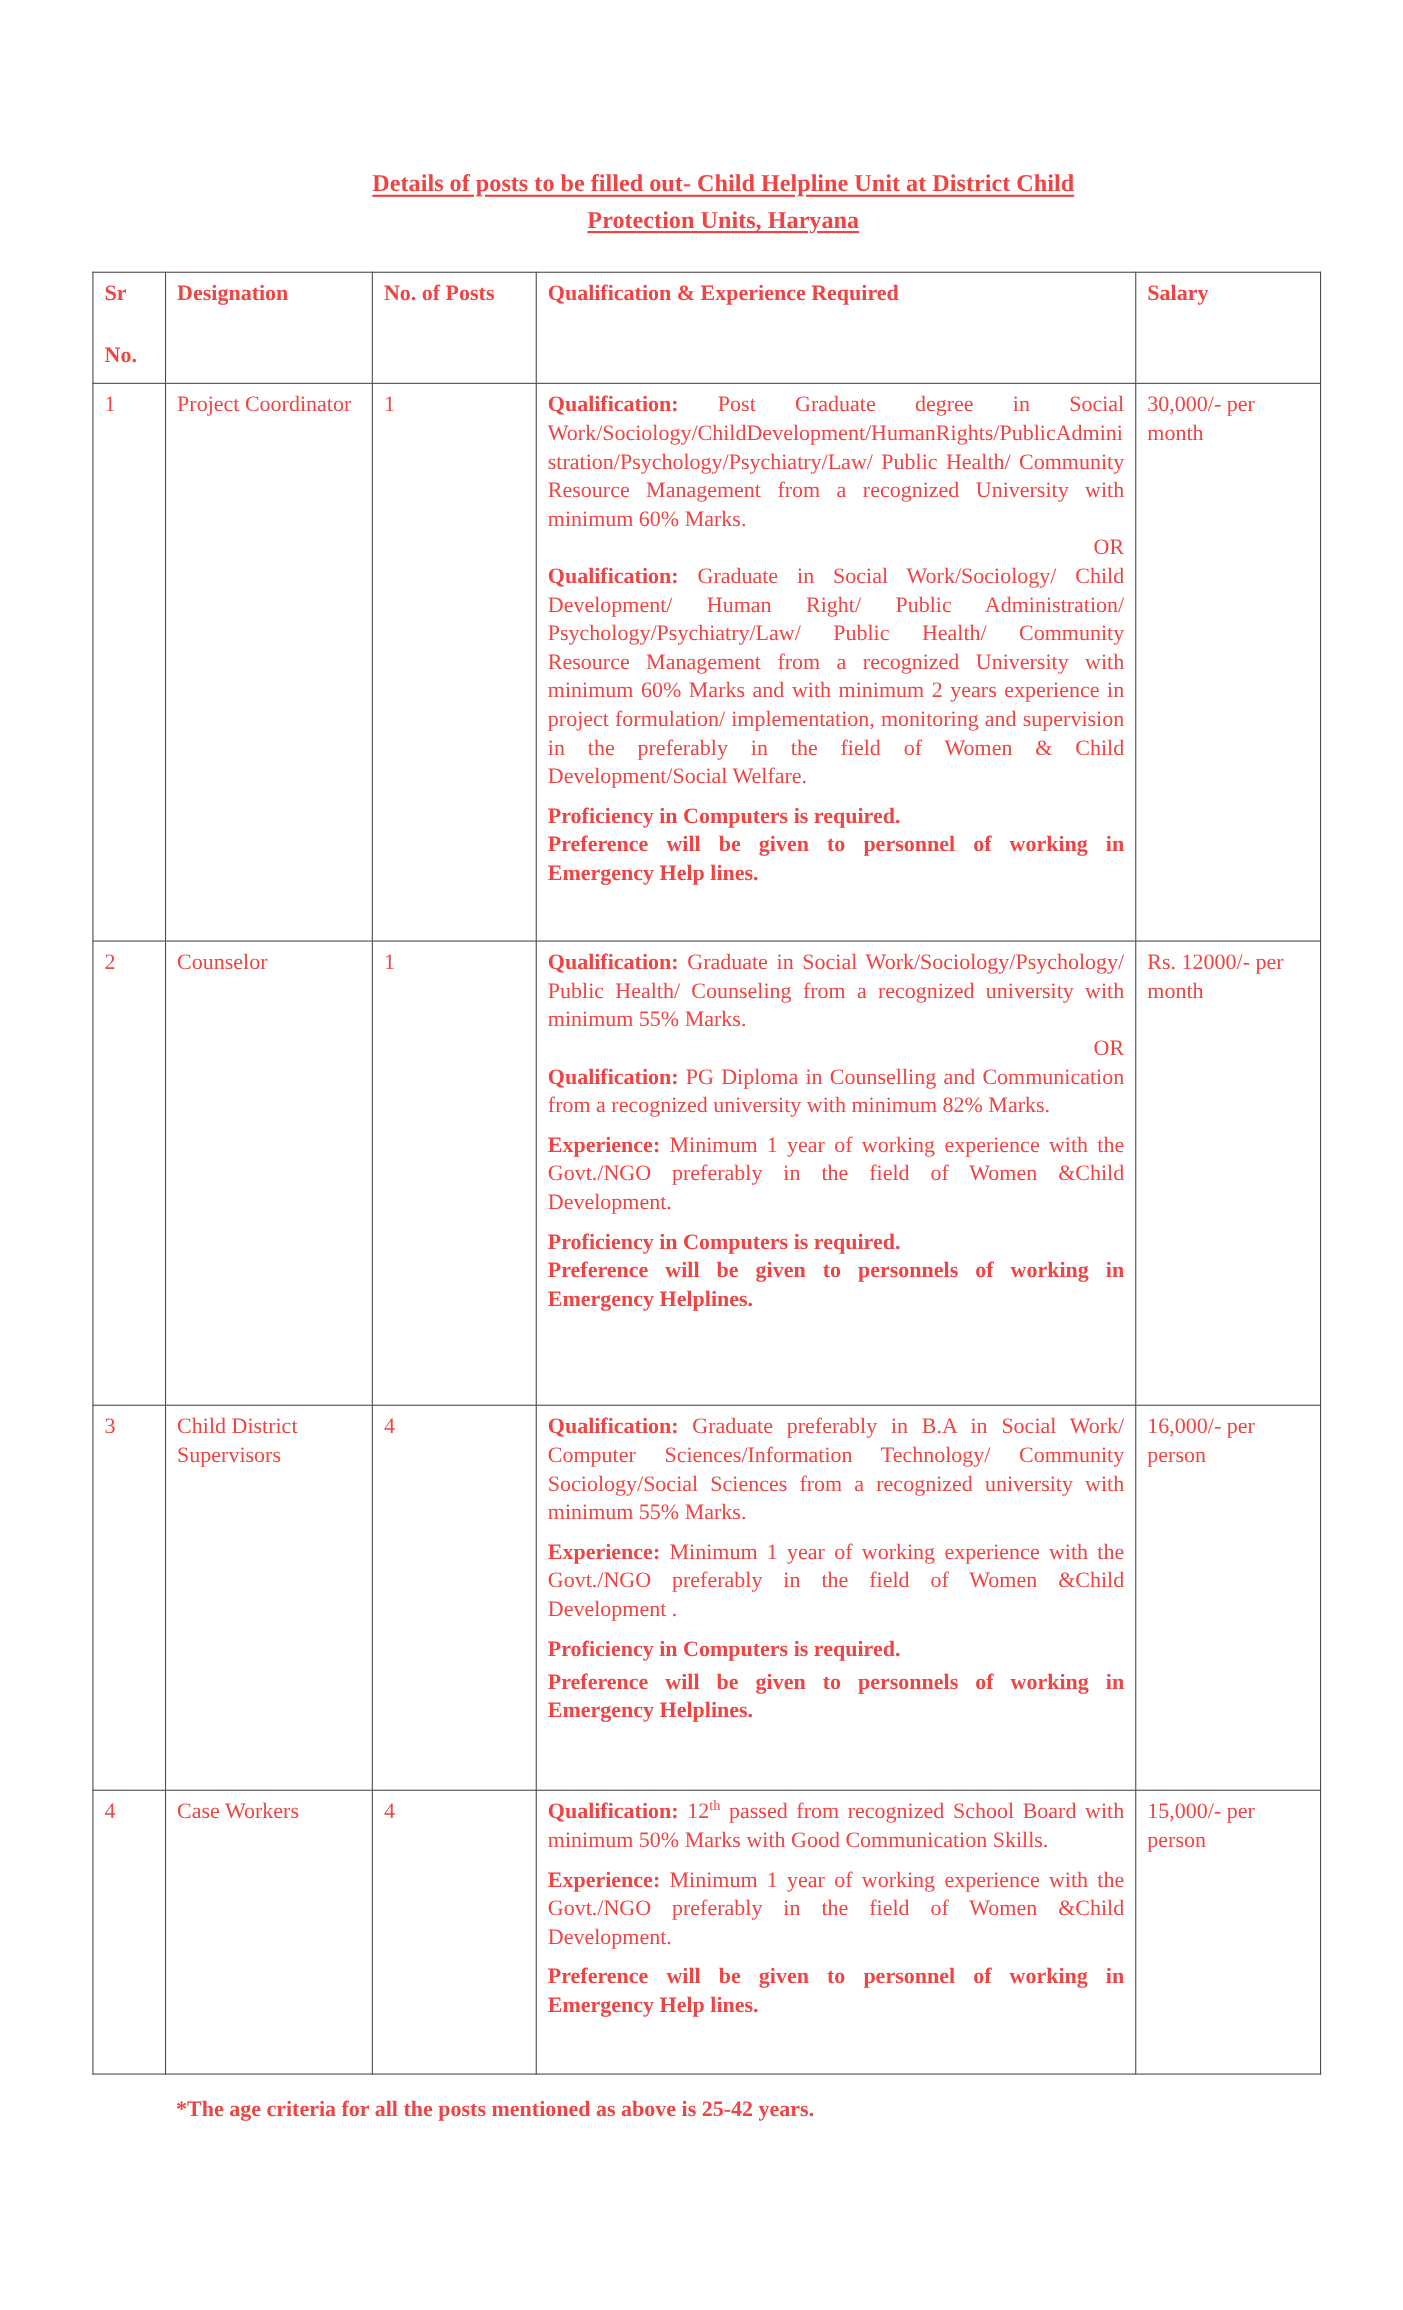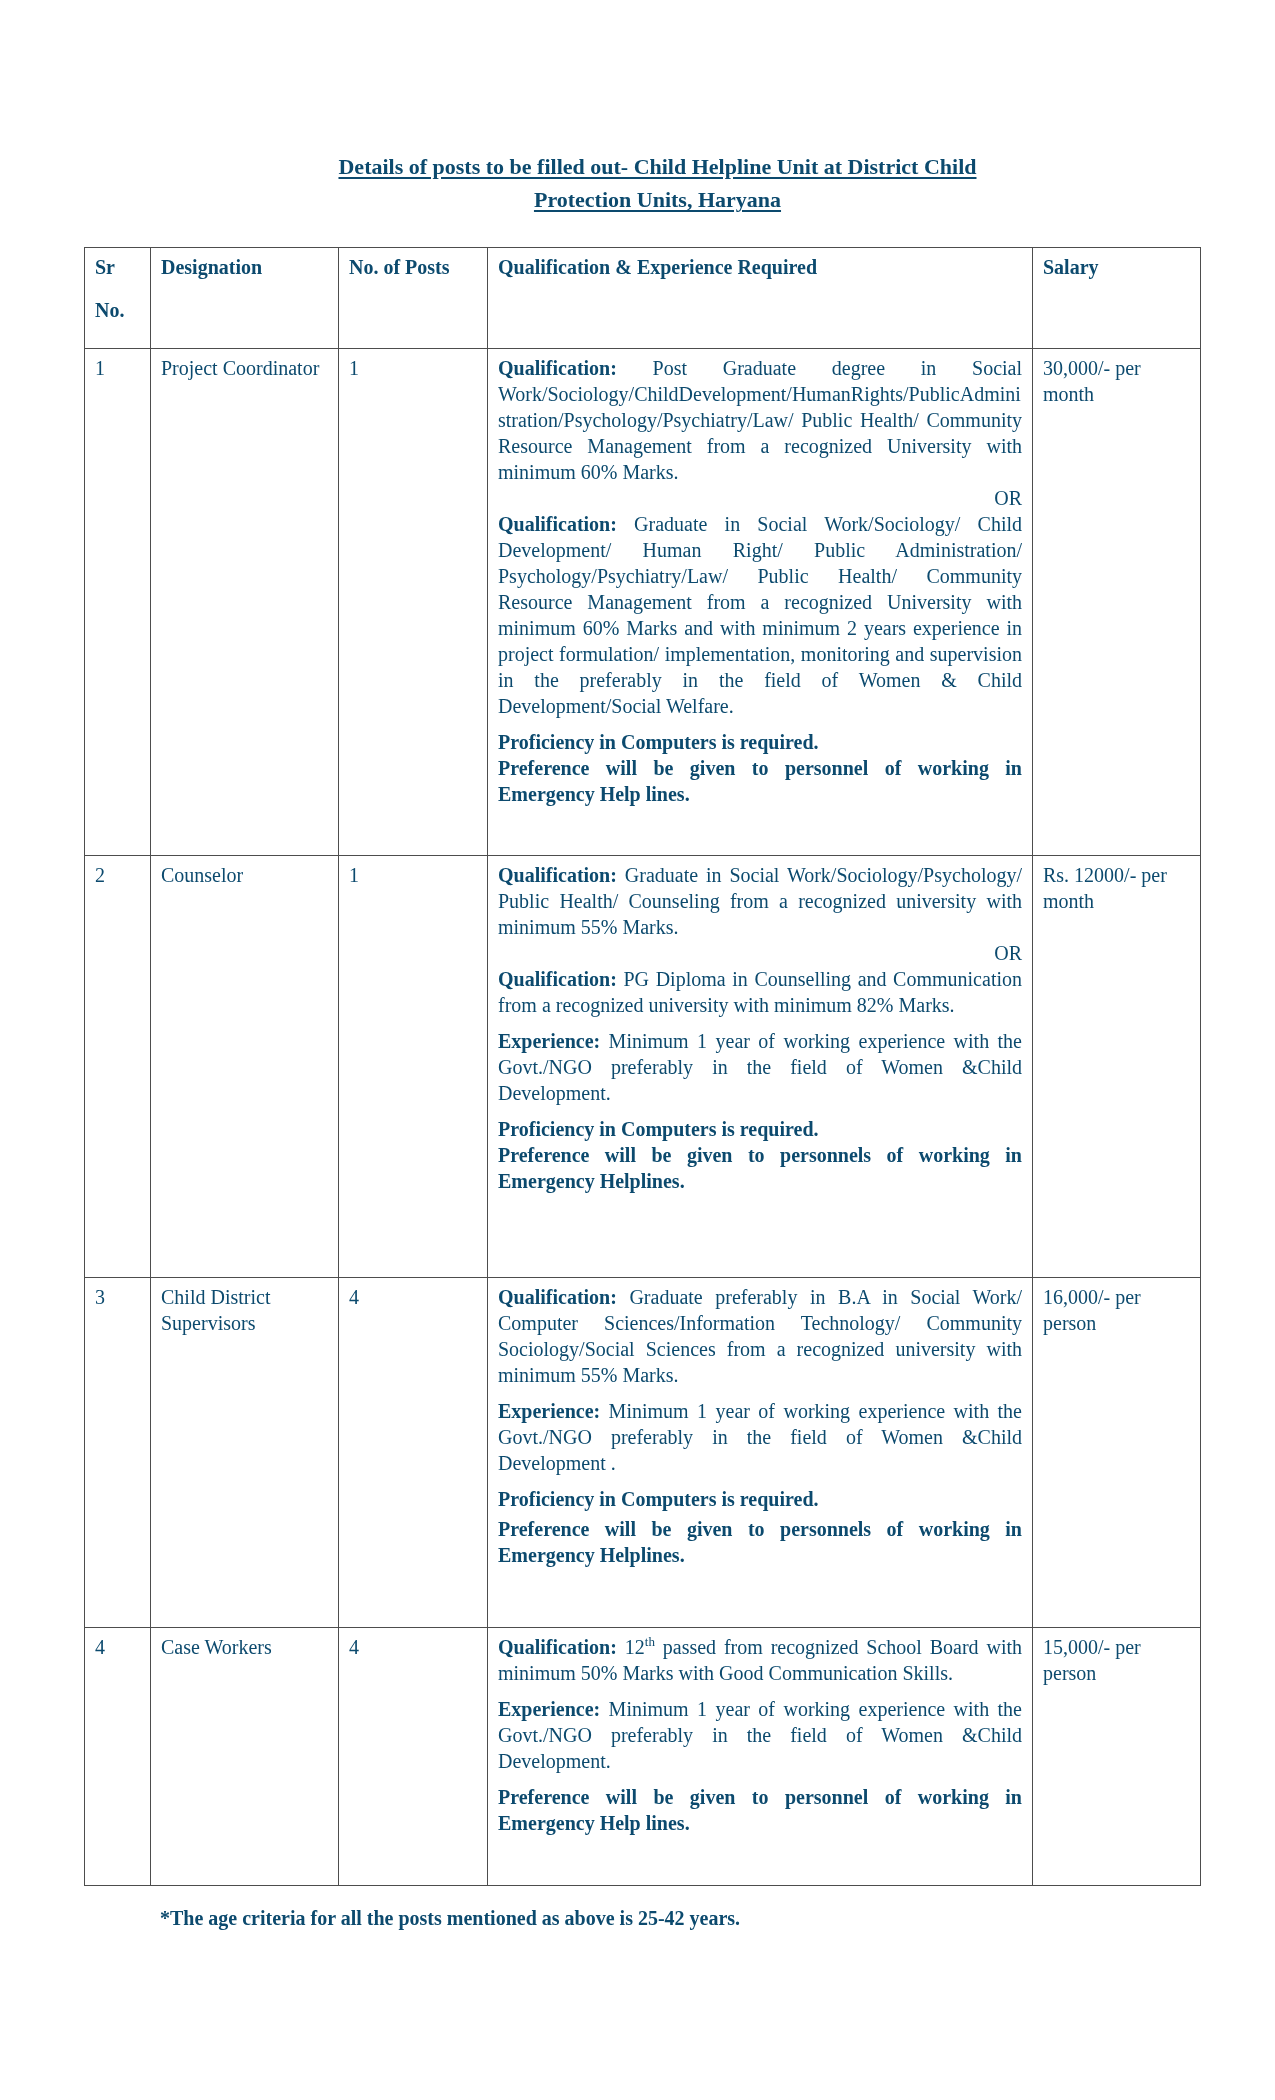--- a/index.html
+++ b/index.html
@@ -1,21 +1,21 @@
 <!DOCTYPE html>
 <html><head>
 <meta charset="utf-8">
 <style>
   html, body { margin: 0; padding: 0; background: #ffffff; }
   .page {
     position: relative;
     width: 1275px;
     height: 2100px;
     background: #ffffff;
-    color: #0c4a6e;
+    color: #ef4444;
     font-family: "Liberation Serif", serif;
     overflow: hidden;
   }
   .title {
     position: absolute;
     top: 150px;
     left: 80px;
     width: 1155px;
     margin: 0;
     text-align: center;
@@ -40,21 +40,21 @@
   .doc-table th, .doc-table td {
     border: 1.5px solid #4d4d4d;
     vertical-align: top;
     padding: 6px 10px;
     font-size: 20px;
     line-height: 26px;
     text-align: left;
     overflow: hidden;
   }
   .doc-table th { font-weight: bold; }
-  .hdr-line2 { margin-top: 17px; }
+  .hdr-line2 { margin-top: 30px; }
   .doc-table p {
     margin: 0;
     text-align: justify;
     overflow-wrap: break-word;
   }
   .doc-table p.or-line { text-align: right; }
   .doc-table p.gap { margin-top: 10px; }
   .doc-table p.gap-sm { margin-top: 4px; }
   .doc-table p.bold { font-weight: bold; }
   .cell-designation, .cell-salary { text-align: justify; }

